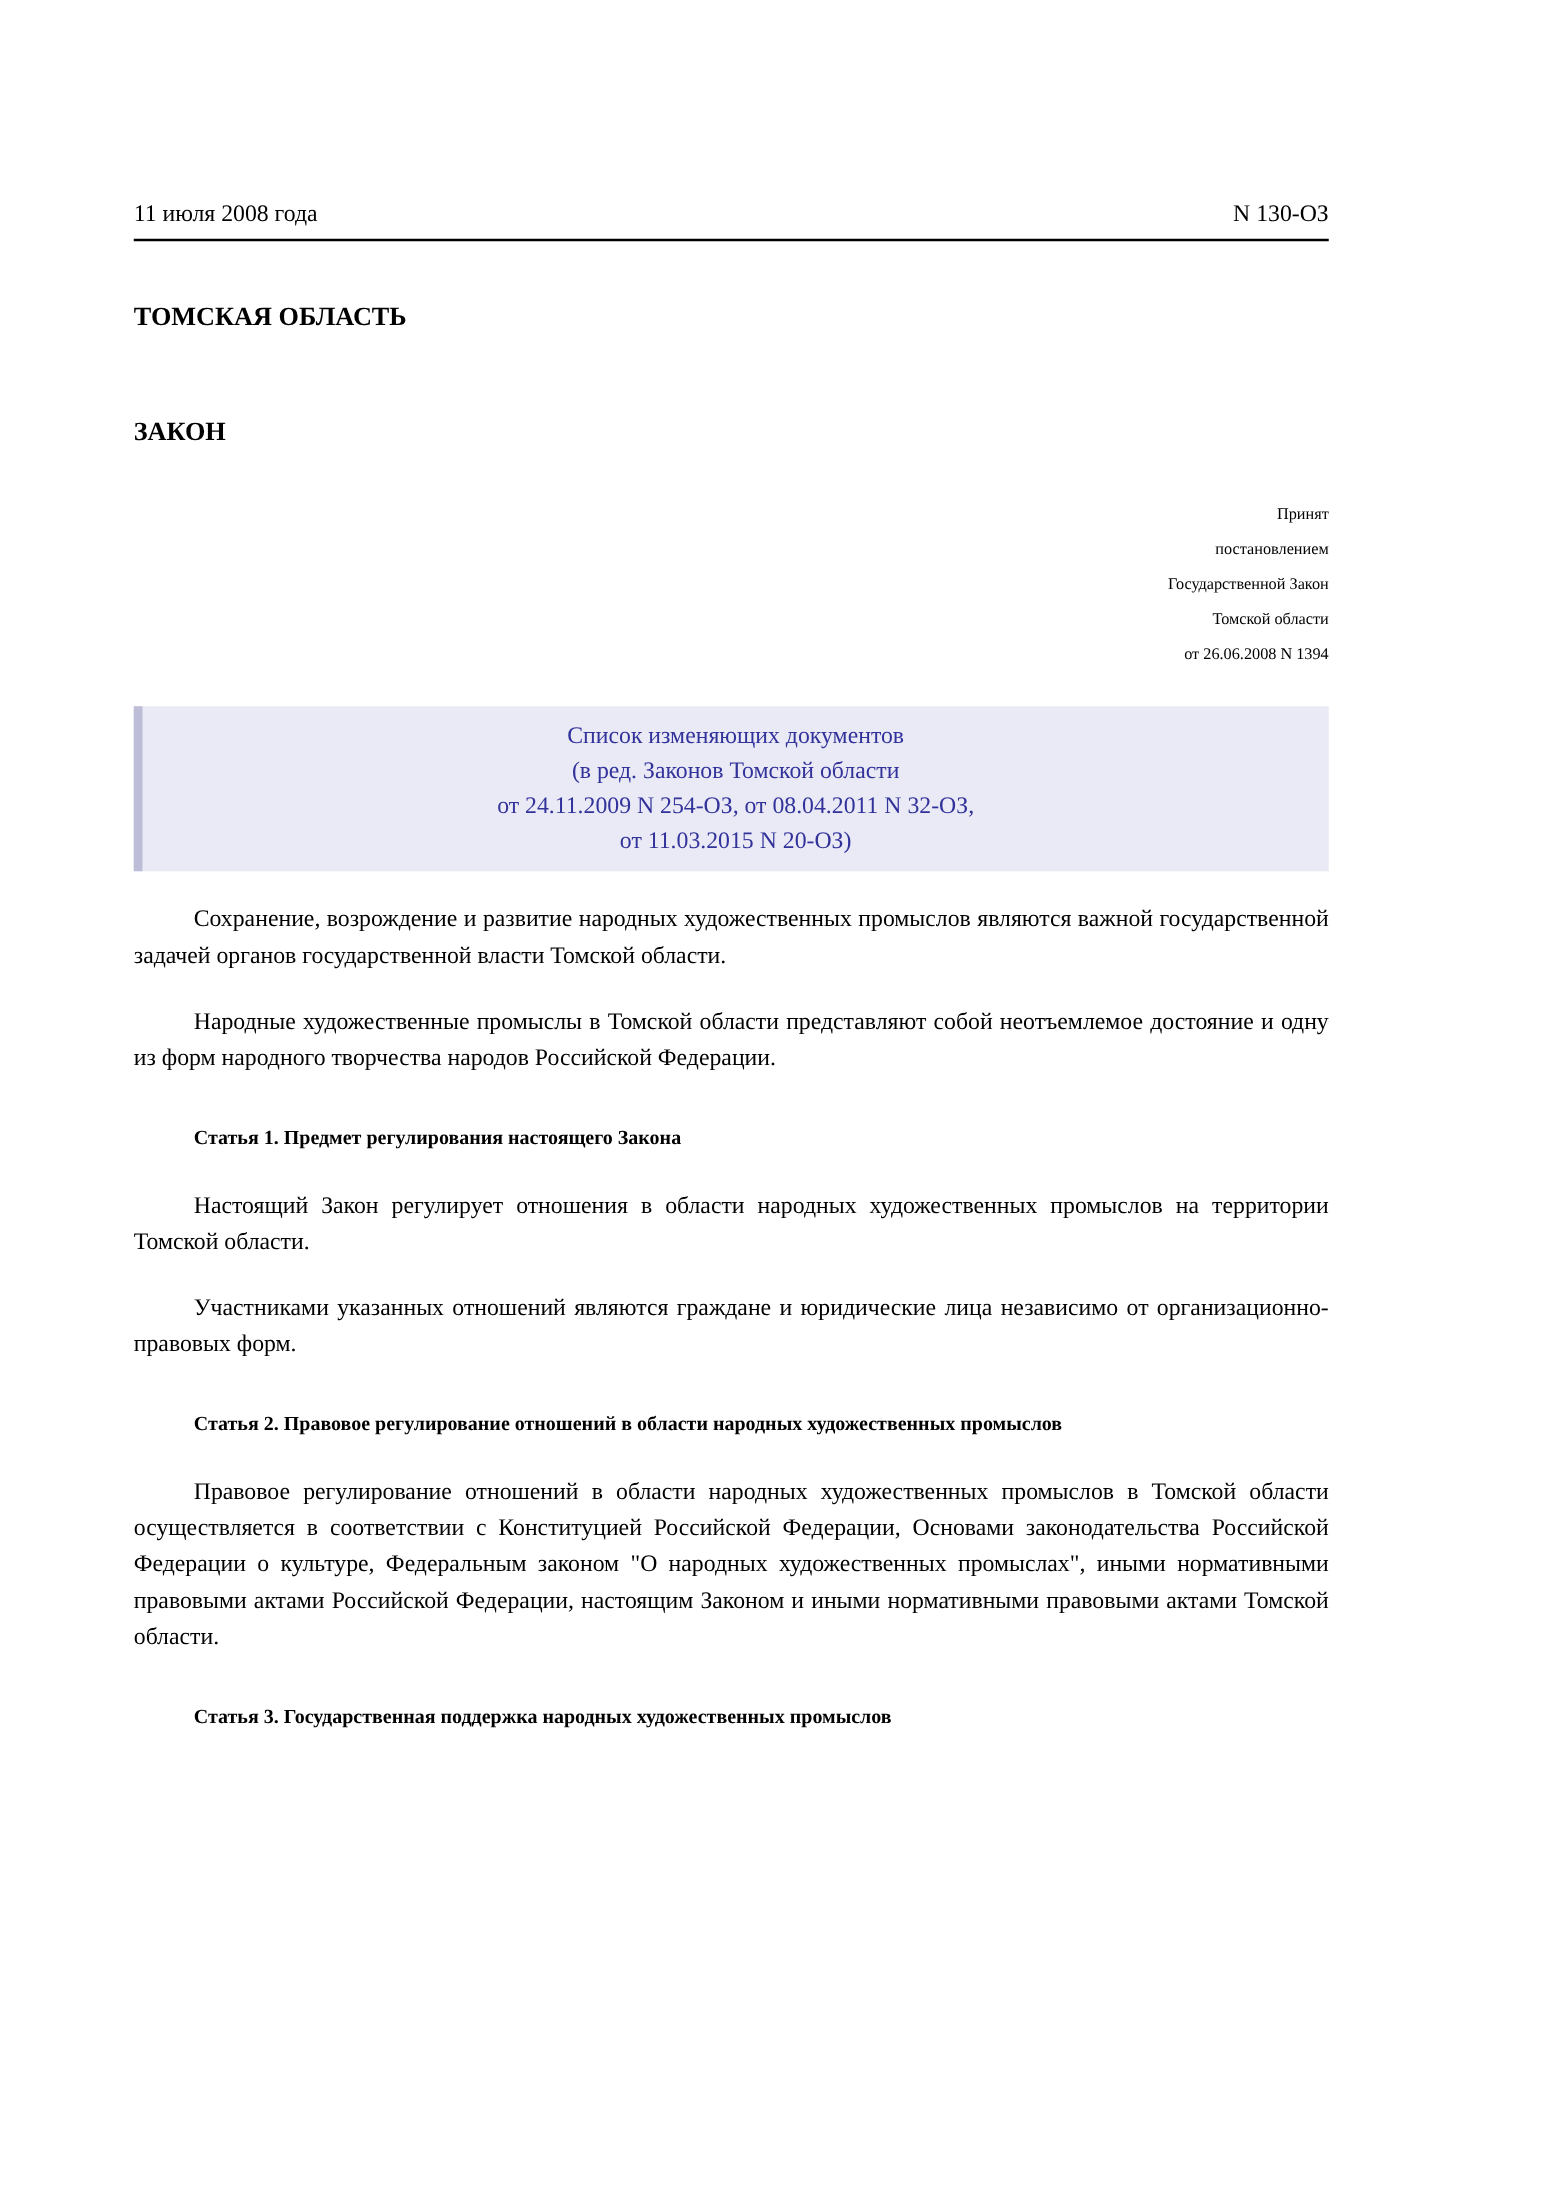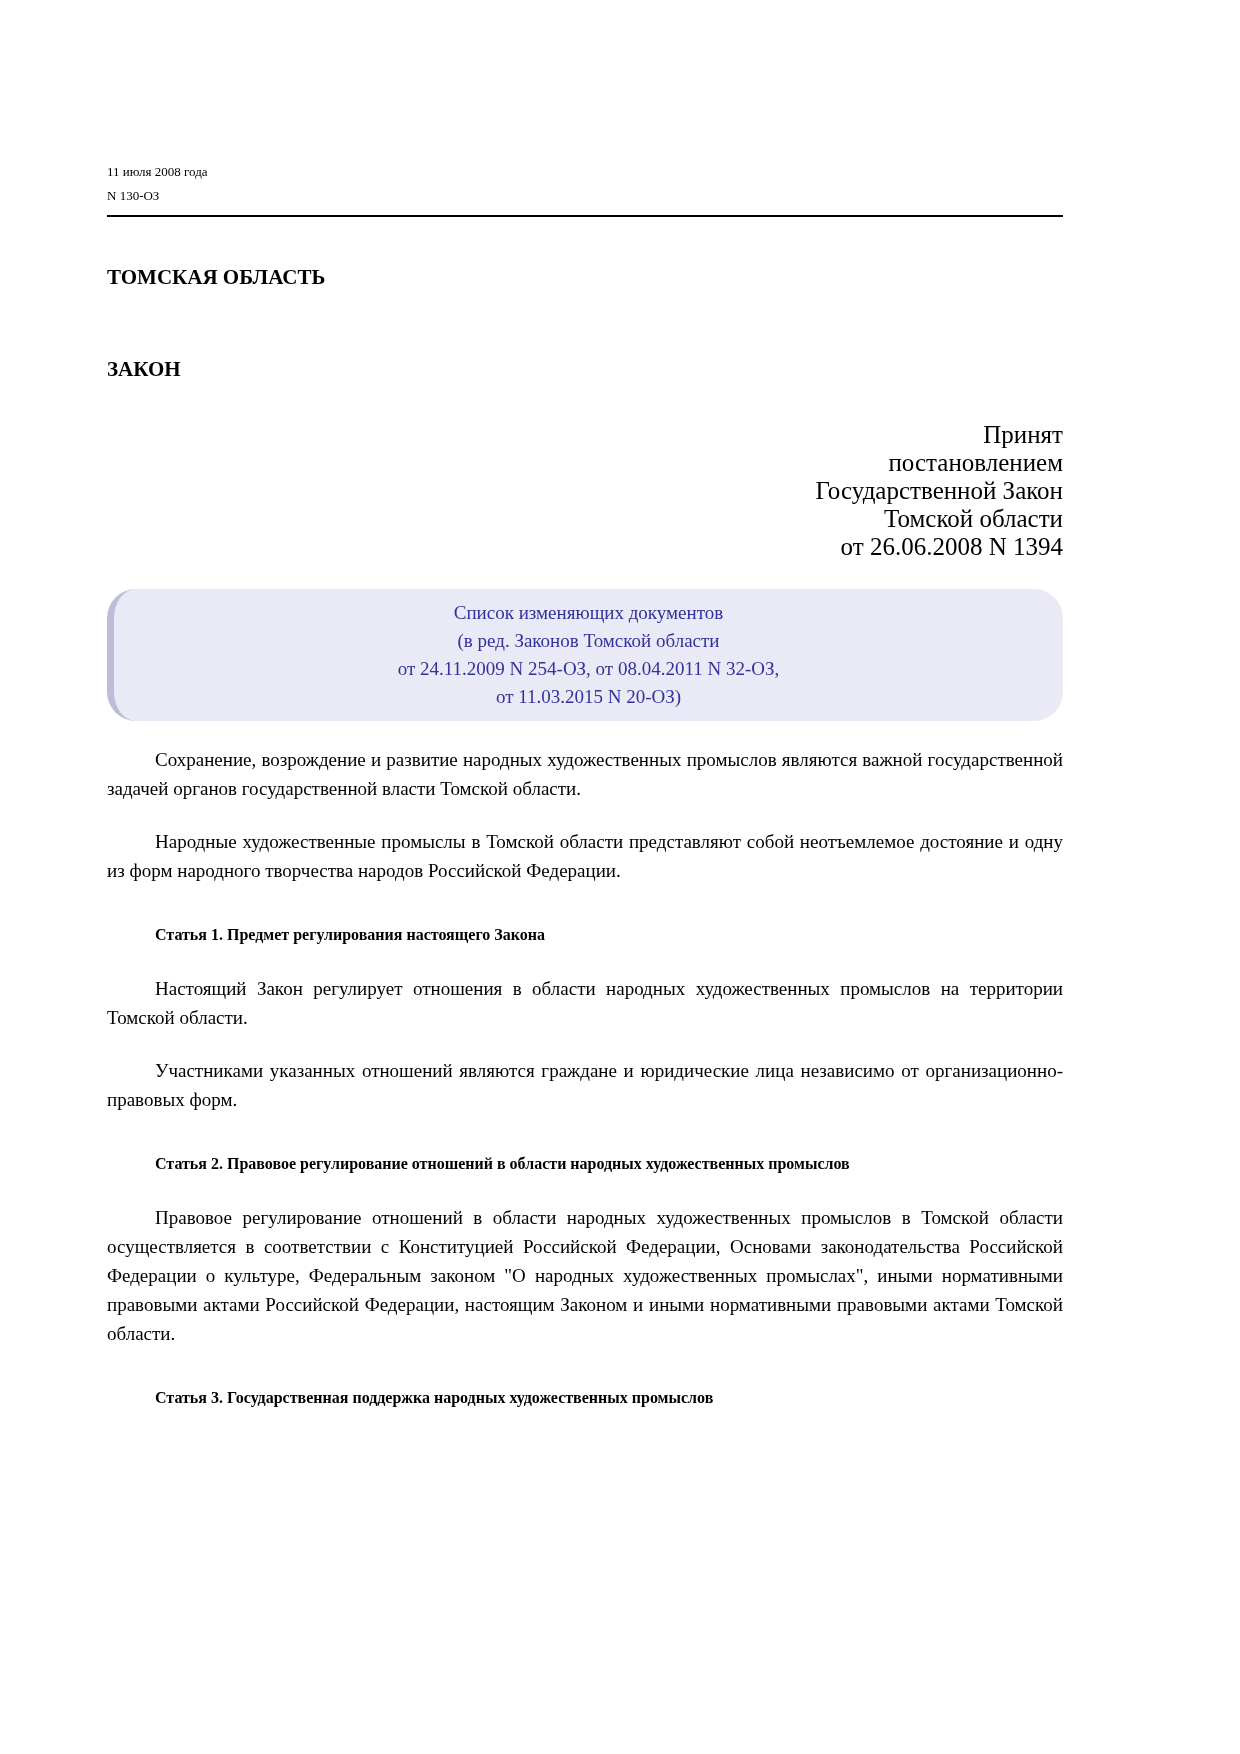--- a/index.html
+++ b/index.html
@@ -15,23 +15,22 @@
     background: #ffffff;
     font-family: "Liberation Serif", serif;
     color: #000000;
     padding: 160px 177px 0 107px;
     overflow: hidden;
   }
   .doc-header {
     display: flex;
     justify-content: space-between;
     align-items: baseline;
-    font-size: 13px;
+    font-size: 19px;
     line-height: 24px;
-    flex-direction: column;
   }
   .rule {
     border: none;
     border-top: 2px solid #000000;
     margin: 7px 0 0 0;
   }
   .center-title {
     font-size: 21px;
     font-weight: bold;
     margin: 0;
@@ -41,34 +40,33 @@
   .center-title.type { margin-top: 60px; }
   .center-title.subject {
     margin-top: 38px;
     max-width: 900px;
     margin-left: auto;
     margin-right: auto;
   }
   .adoption {
     margin-top: 36px;
     text-align: right;
-    font-size: 25px;
+    font-size: 13px;
     line-height: 28px;
   }
   .amendments {
     margin-top: 28px;
     background: var(--amendment-bg, #e9eaf5);
     border-left: 7px solid var(--amendment-border, #bdbdd8);
     color: var(--amendment-text, #32329b);
     text-align: center;
     font-size: 19px;
     line-height: 28px;
     padding: 10px 20px;
     box-sizing: border-box;
-    border-radius: 29px;
   }
   .body-p {
     margin: 24px 0 0 0;
     font-size: 19px;
     line-height: 29px;
     text-align: justify;
     text-indent: 48px;
   }
   .article-h {
     margin: 34px 0 0 0;

